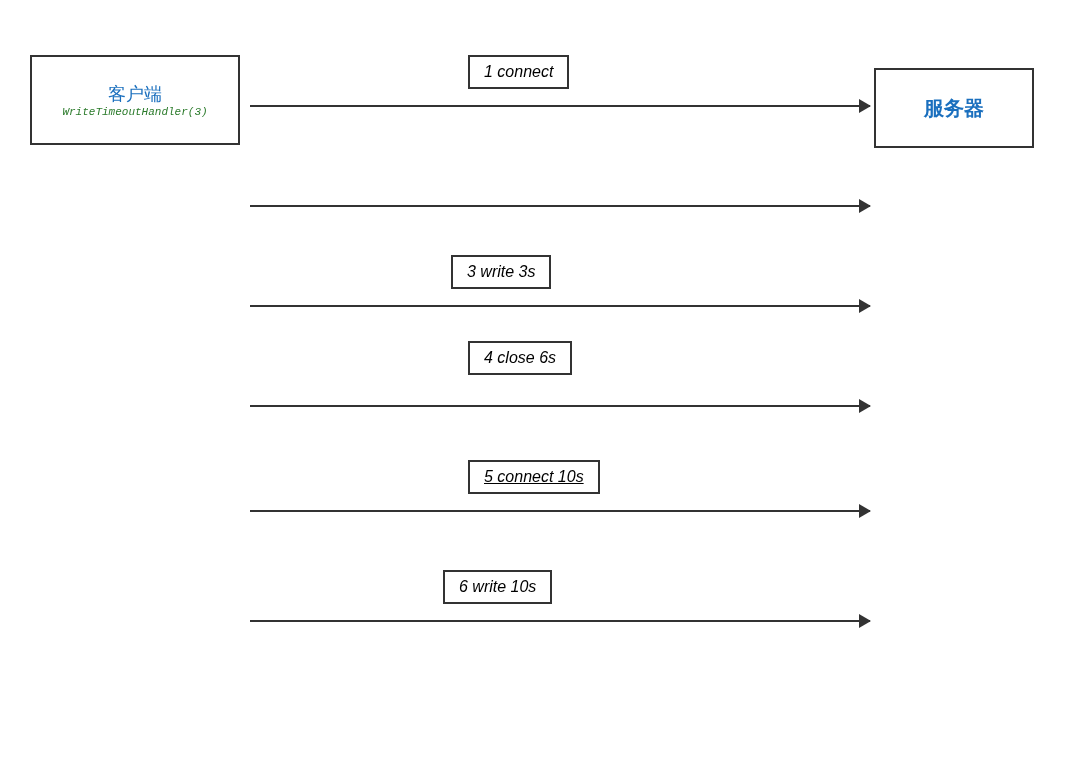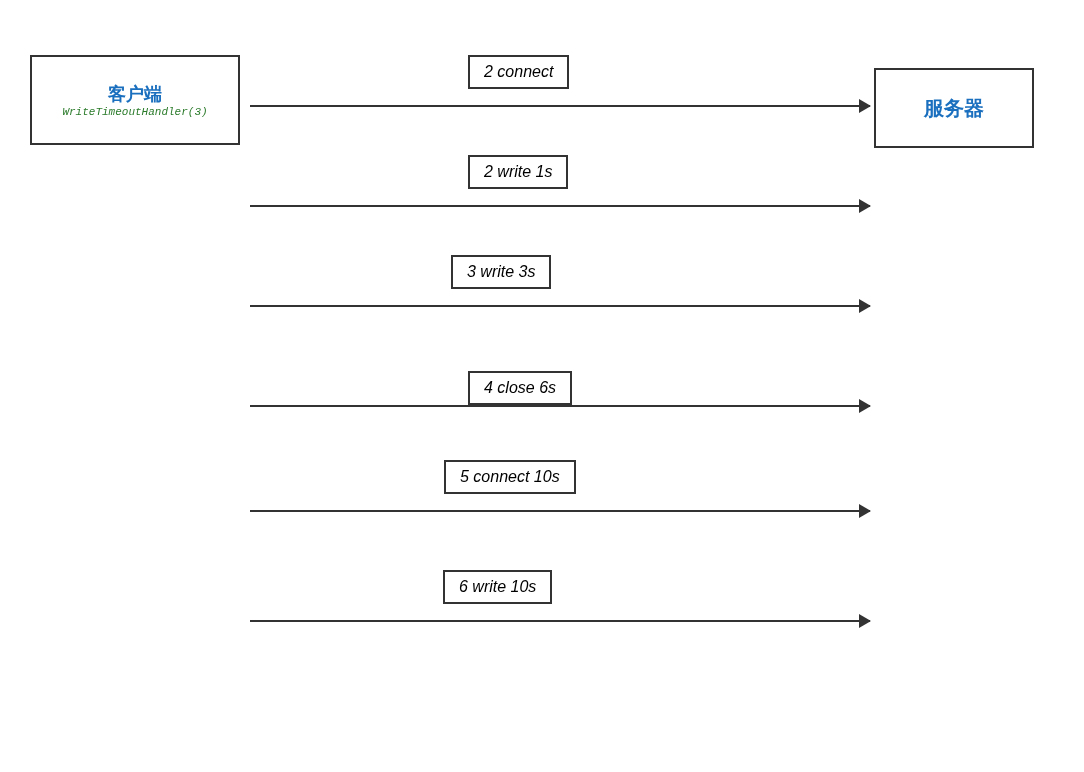--- a/index.html
+++ b/index.html
@@ -32,21 +32,21 @@
     .client-box {
       left: 30px;
       top: 55px;
       width: 210px;
       height: 90px;
     }
 
     .client-title {
       color: #1a6fbe;
       font-size: 18px;
-      font-weight: bold;
+      font-weight: normal;
       display: block;
       font-family: "Microsoft YaHei", SimHei, Arial, sans-serif;
     }
 
     .client-subtitle {
       color: #2a7a2a;
       font-size: 11px;
       font-style: italic;
       font-family: "Courier New", monospace;
       display: block;
@@ -104,25 +104,24 @@
     <div>
       <span class="client-title">客户端</span>
       <span class="client-subtitle">WriteTimeoutHandler(3)</span>
     </div>
   </div>
 
   <div class="box server-box">
     <span class="server-title">服务器</span>
   </div>
 
-<div class="step-box" style="left: 468px; top: 55px;">2 connect</div>
+<div class="step-box" style="left: 468px; top: 55px;">1 connect</div>
     <div class="arrow-line" style="left: 250px; top: 105px; width: 620px;"></div>
-    <div class="step-box" style="left: 468px; top: 155px;">2 write 1s</div>
     <div class="arrow-line" style="left: 250px; top: 205px; width: 620px;"></div>
     <div class="step-box" style="left: 451px; top: 255px;">3 write 3s</div>
     <div class="arrow-line" style="left: 250px; top: 305px; width: 620px;"></div>
-    <div class="step-box" style="left: 468px; top: 371px;">4 close 6s</div>
+    <div class="step-box" style="left: 468px; top: 341px;">4 close 6s</div>
     <div class="arrow-line" style="left: 250px; top: 405px; width: 620px;"></div>
-    <div class="step-box" style="left: 444px; top: 460px;">5 connect 10s</div>
+    <div class="step-box" style="left: 468px; top: 460px; text-decoration: underline;">5 connect 10s</div>
     <div class="arrow-line" style="left: 250px; top: 510px; width: 620px;"></div>
     <div class="step-box" style="left: 443px; top: 570px;">6 write 10s</div>
     <div class="arrow-line" style="left: 250px; top: 620px; width: 620px;"></div>
   </div>
 
 </body></html>

